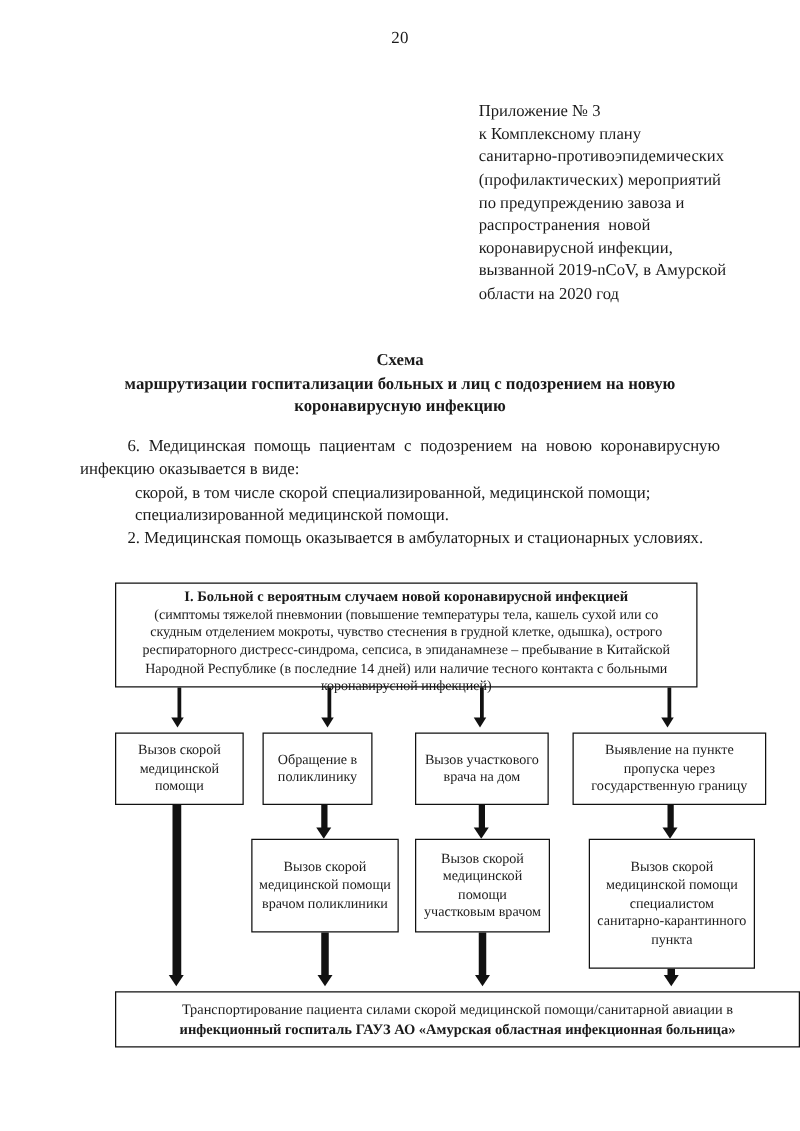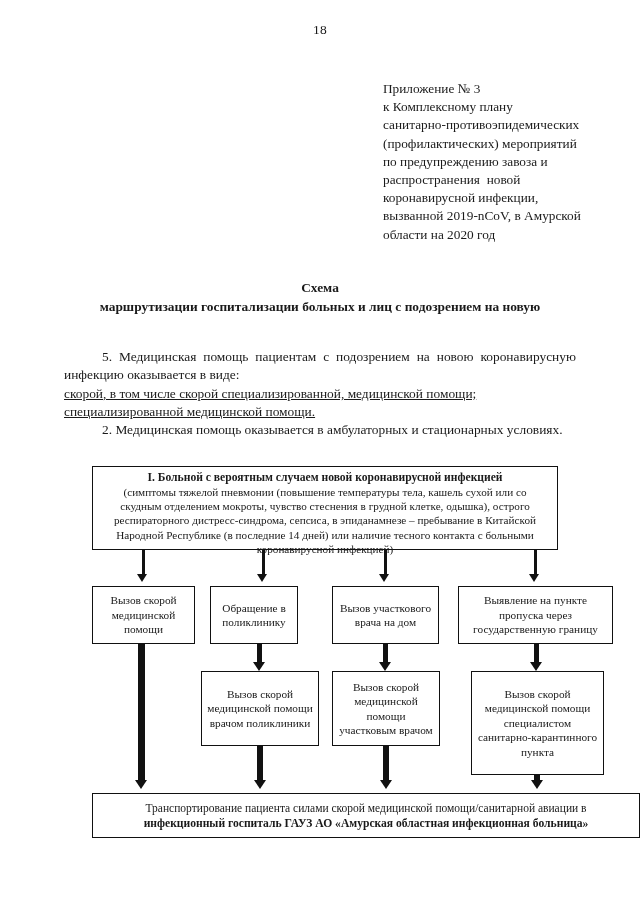--- a/index.html
+++ b/index.html
@@ -69,22 +69,22 @@
     text-align: justify;
     text-align-last: left;
     text-indent: 38px;
   }
   .p-indent-2 {
     text-indent: 38px;
     text-align: justify;
     text-align-last: left;
   }
   .sub-item {
+    margin-left: 44px;
     text-indent: 0;
-    text-decoration: underline;
   }
 
   
   .chart {
     position: absolute;
     top: 466px;
     left: 5px;
     width: 640px;
     height: 420px;
   }
@@ -172,41 +172,42 @@
     border-left-width: 5px;
     border-right-width: 5px;
     border-top-width: 8px;
   }
 </style>
 </head>
 <body>
 
 <div class="page">
 
-  <div class="page-number">18</div>
+  <div class="page-number">20</div>
 
   <div class="appendix-block">
     <div class="appendix-line">Приложение № 3</div>
     <div class="appendix-line">к Комплексному плану</div>
     <div class="appendix-line">санитарно-противоэпидемических</div>
     <div class="appendix-line">(профилактических) мероприятий</div>
     <div class="appendix-line">по предупреждению завоза и</div>
     <div class="appendix-line">распространения  новой</div>
     <div class="appendix-line">коронавирусной инфекции,</div>
     <div class="appendix-line">вызванной 2019-nCoV, в Амурской</div>
     <div class="appendix-line">области на 2020 год</div>
   </div>
 
   <div class="scheme-title">
     <div>Схема</div>
     <div>маршрутизации госпитализации больных и лиц с подозрением на новую</div>
+    <div>коронавирусную инфекцию</div>
   </div>
 
   <div class="body-text">
-    <div class="p-justify">5.  Медицинская  помощь  пациентам  с  подозрением  на  новою коронавирусную инфекцию оказывается в виде:</div>
+    <div class="p-justify">6.  Медицинская  помощь  пациентам  с  подозрением  на  новою коронавирусную инфекцию оказывается в виде:</div>
     <div class="sub-item">скорой, в том числе скорой специализированной, медицинской помощи;</div>
     <div class="sub-item">специализированной медицинской помощи.</div>
     <div class="p-indent-2">2. Медицинская  помощь  оказывается  в  амбулаторных  и  стационарных условиях.</div>
   </div>
 
   <div class="chart">
 
     <div class="node node-top">
       <div class="hdr">I. Больной с вероятным случаем новой коронавирусной инфекцией</div>
       <div class="sub">(симптомы тяжелой пневмонии (повышение температуры тела, кашель сухой или со скудным отделением мокроты, чувство стеснения в  грудной клетке, одышка), острого респираторного дистресс-синдрома, сепсиса, в эпиданамнезе – пребывание в Китайской Народной Республике (в последние 14 дней) или наличие тесного контакта с больными коронавирусной инфекцией)</div>

